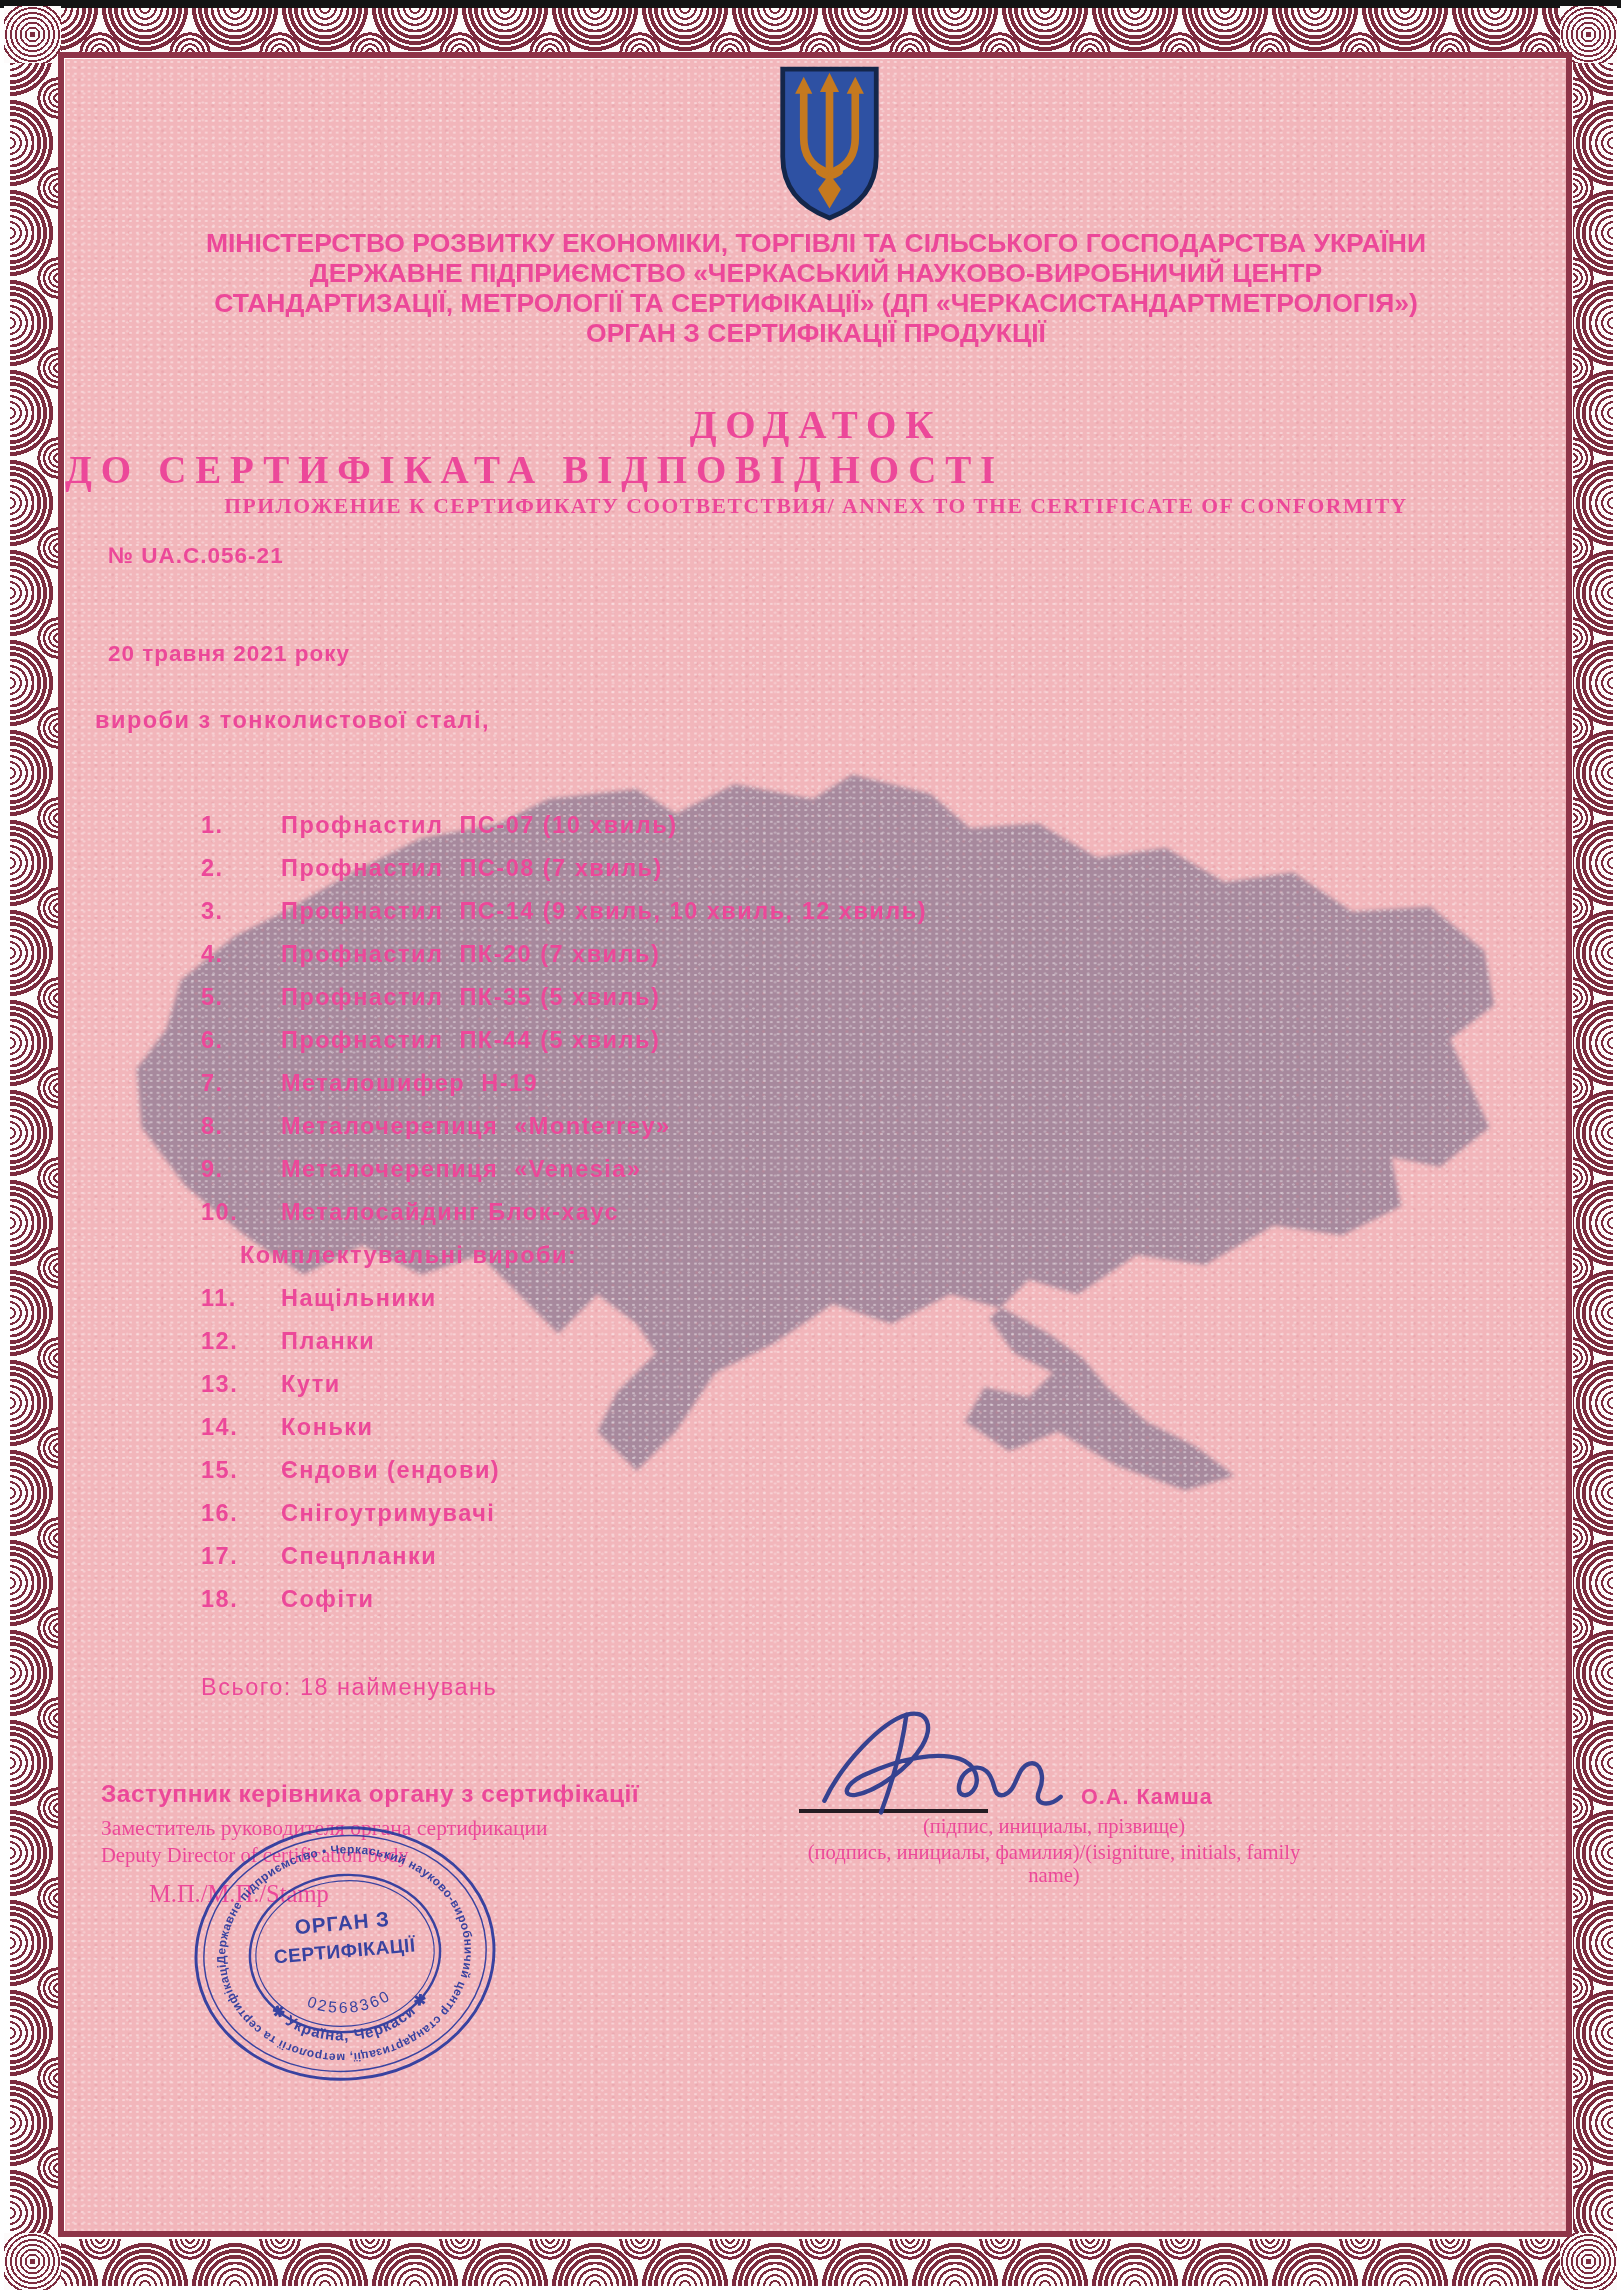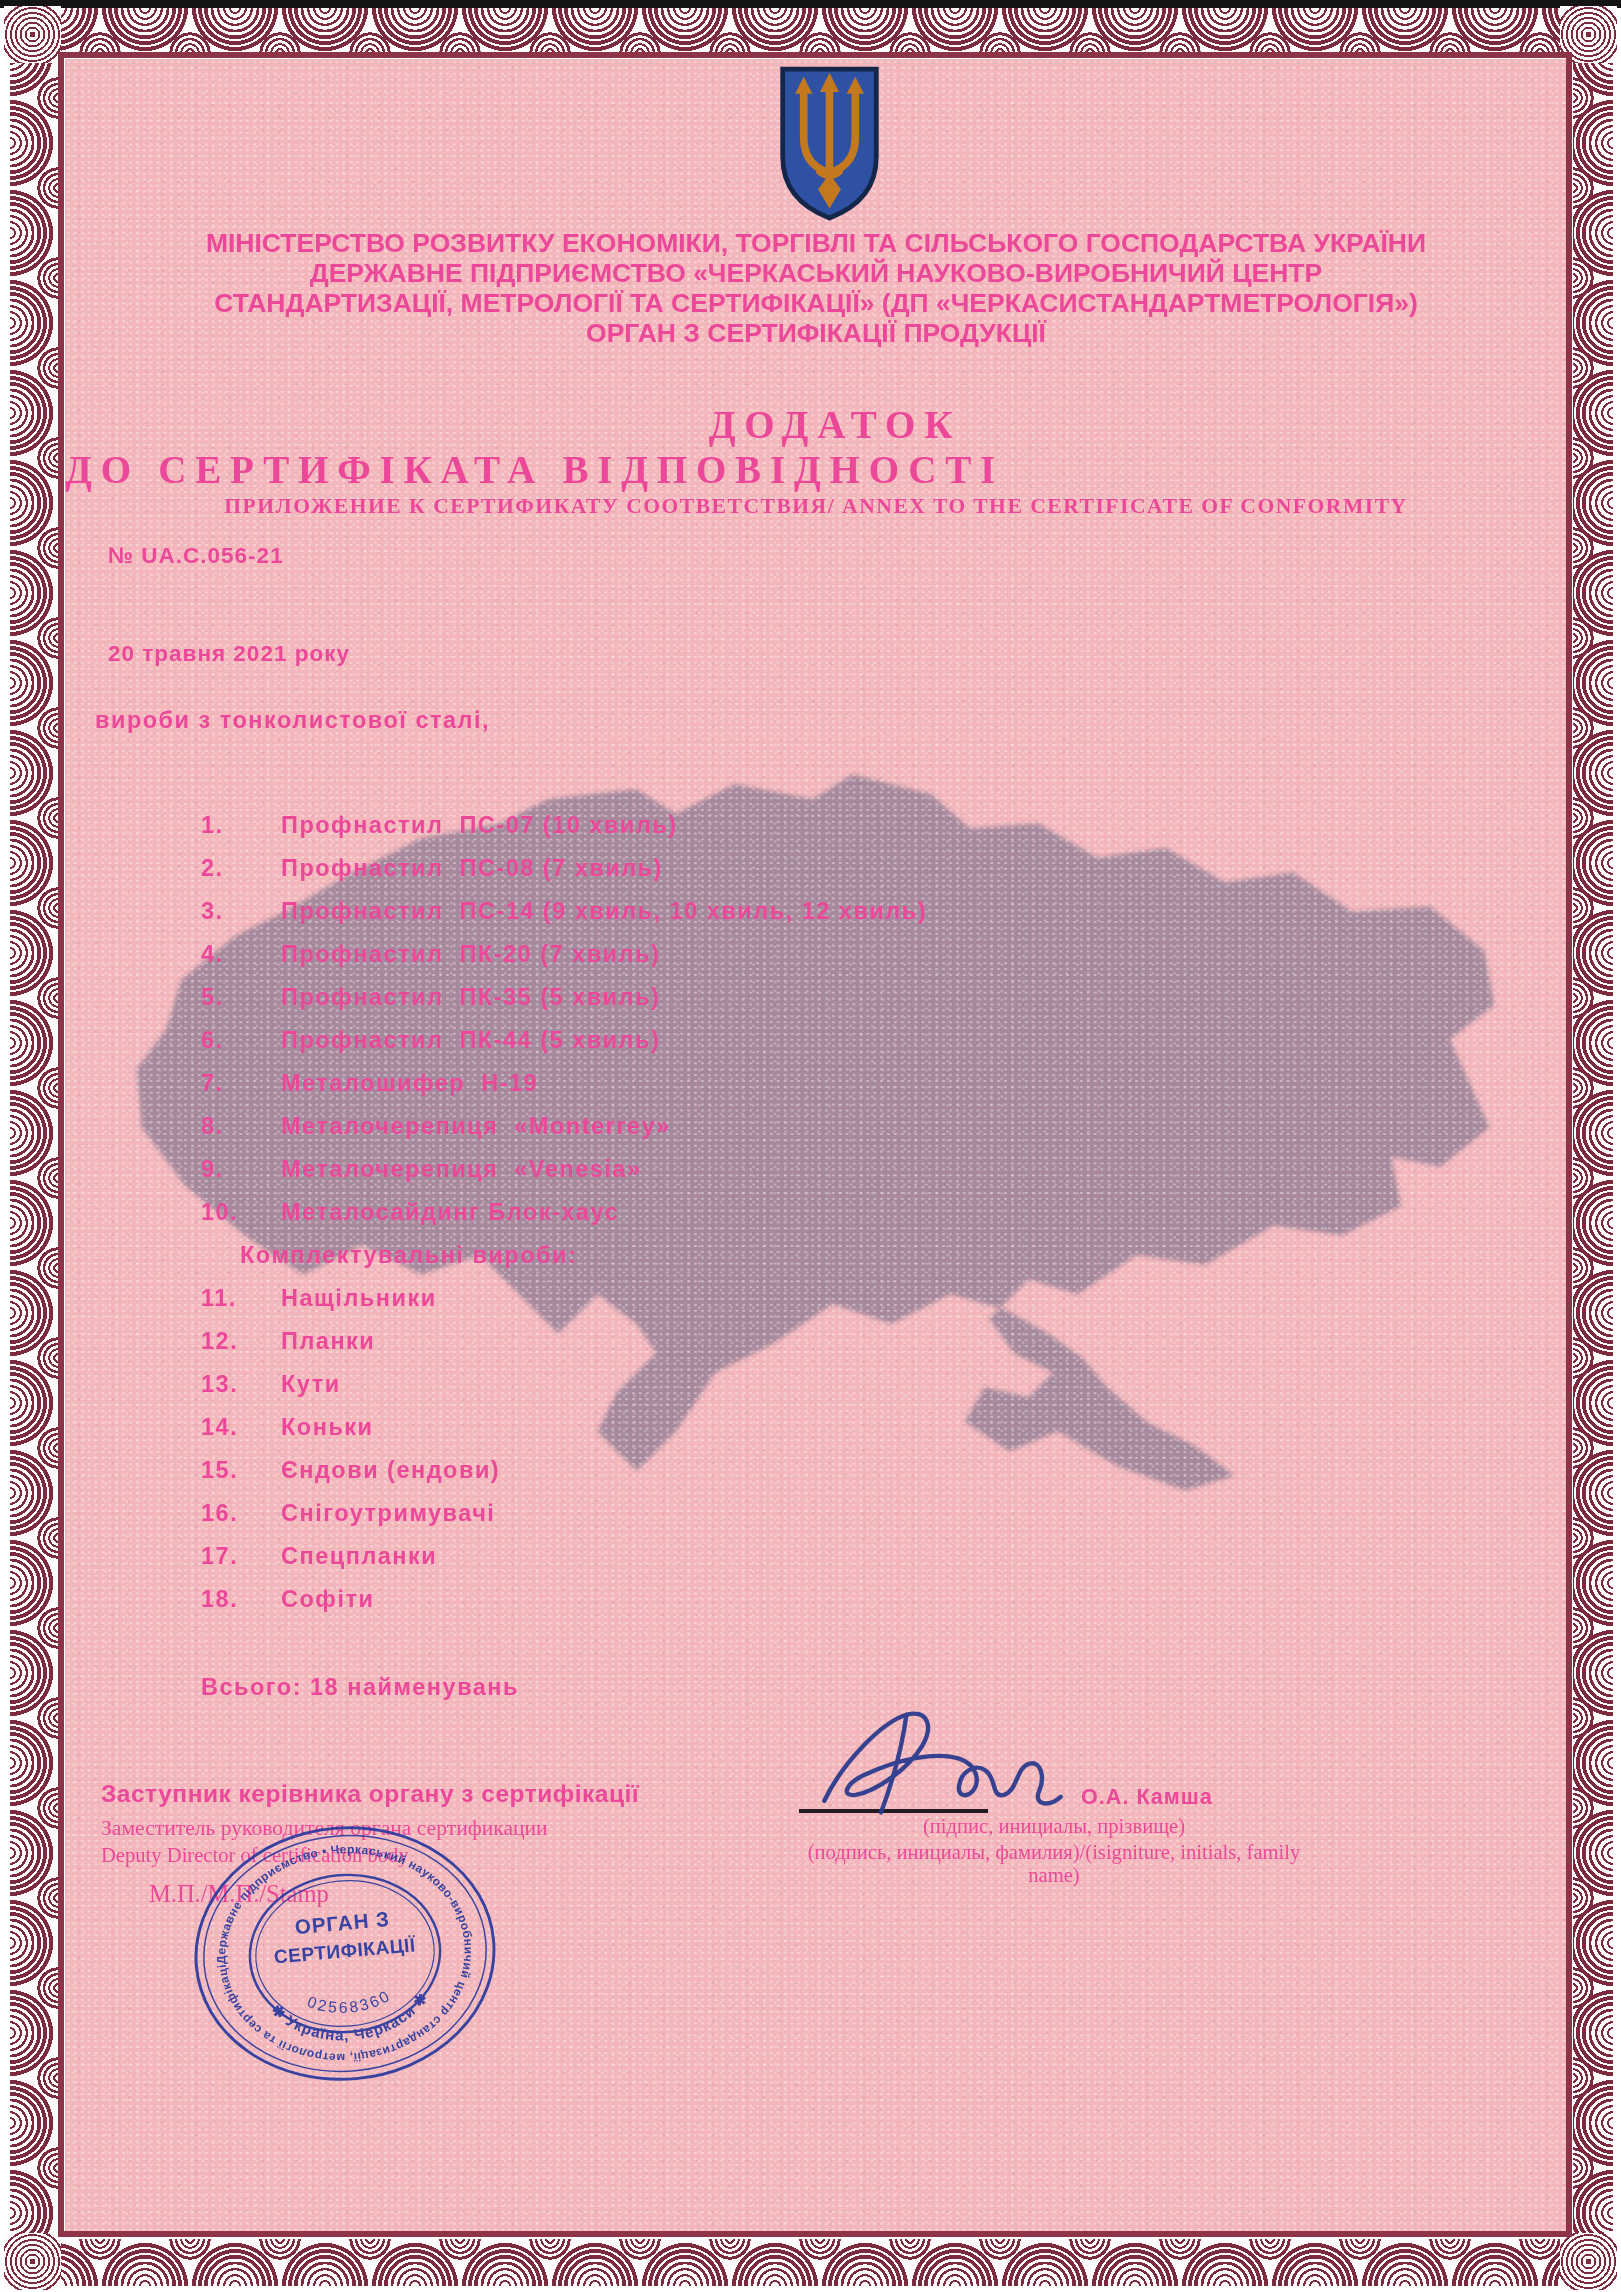--- a/index.html
+++ b/index.html
@@ -39,35 +39,35 @@
       radial-gradient(rgba(255,255,255,.42) 1px, rgba(255,255,255,0) 1.6px),
       radial-gradient(rgba(255,255,255,.30) 1px, rgba(255,255,255,0) 1.7px),
       radial-gradient(rgba(214,130,140,.25) 1.2px, rgba(214,130,140,0) 2px);
     background-size:6.9px 5.9px,10.8px 8.8px,16.7px 12.7px;background-position:0 0,2.9px 3.9px,5.9px 2px;}
   .map{position:absolute;left:127px;top:745px;width:1372px;height:814px;filter:blur(2px);}
   
   .abs{position:absolute;}
   .ministry{left:65px;top:228px;width:1502px;text-align:center;font-weight:bold;
             font-size:26.5px;line-height:30px;letter-spacing:0px;}
   .title1{left:65px;top:402px;width:1502px;text-align:center;font-family:"Liberation Serif",serif;
-          font-weight:bold;font-size:39px;letter-spacing:8.8px;margin-left:19px;}
+          font-weight:bold;font-size:39px;letter-spacing:8.8px;}
   .title2{left:65px;top:447px;width:1502px;text-align:left;font-family:"Liberation Serif",serif;
           font-weight:bold;font-size:39px;letter-spacing:8.8px;}
   .subtitle{left:65px;top:494px;width:1502px;text-align:center;font-family:"Liberation Serif",serif;
           font-weight:bold;font-size:21.6px;letter-spacing:1.5px;}
   .certnum{left:108px;top:543px;font-weight:bold;font-size:22.5px;letter-spacing:1px;}
   .certdate{left:108px;top:609px;font-weight:bold;font-size:22.5px;letter-spacing:1px;margin-top:32px;}
   .intro1{left:95px;top:707px;font-weight:bold;font-size:23.5px;letter-spacing:1.5px;white-space:pre;}
   .intro2{left:95px;top:740px;font-weight:bold;font-size:23.5px;letter-spacing:1.5px;white-space:pre;}
   .items{left:201px;top:804px;width:1078px;}
   .items .row{display:flex;height:43px;align-items:center;font-weight:bold;font-size:23.5px;letter-spacing:1.5px;}
   .items .num{width:80px;flex:none;}
   .items .txt{white-space:pre;text-align:center;}
   .items .row.subhead .txt{transform:translateX(-41px);}
-  .total{left:201px;top:1674px;font-weight:bold;font-size:23.5px;letter-spacing:1.5px;text-align:center;}
+  .total{left:201px;top:1674px;font-weight:normal;font-size:23.5px;letter-spacing:1.5px;text-align:center;}
   .role-uk{left:101px;top:1780px;font-weight:bold;font-size:24.5px;letter-spacing:0.5px;}
   .role-ru{left:101px;top:1816px;font-family:"Liberation Serif",serif;font-size:21.6px;}
   .role-en{left:101px;top:1844px;font-family:"Liberation Serif",serif;font-size:20.6px;}
   .sig-line{left:799px;top:1809px;width:189px;height:3.9px;background:#241c22;}
   .sig-name{left:1071px;top:1784px;font-weight:bold;font-size:21.6px;letter-spacing:1px;margin-left:10px;}
   .cap1{left:804px;top:1815px;width:500px;text-align:center;font-family:"Liberation Serif",serif;font-size:20.6px;}
   .cap2{left:804px;top:1841px;width:500px;text-align:center;font-family:"Liberation Serif",serif;font-size:20.6px;}
   .mp{left:149px;top:1880px;font-family:"Liberation Serif",serif;font-size:24.5px;}
   .sig-svg{left:812px;top:1705px;width:306px;height:125px;}
   .stamp-svg{left:188px;top:1818px;width:314px;height:271px;transform:rotate(-5deg);opacity:.93;}

